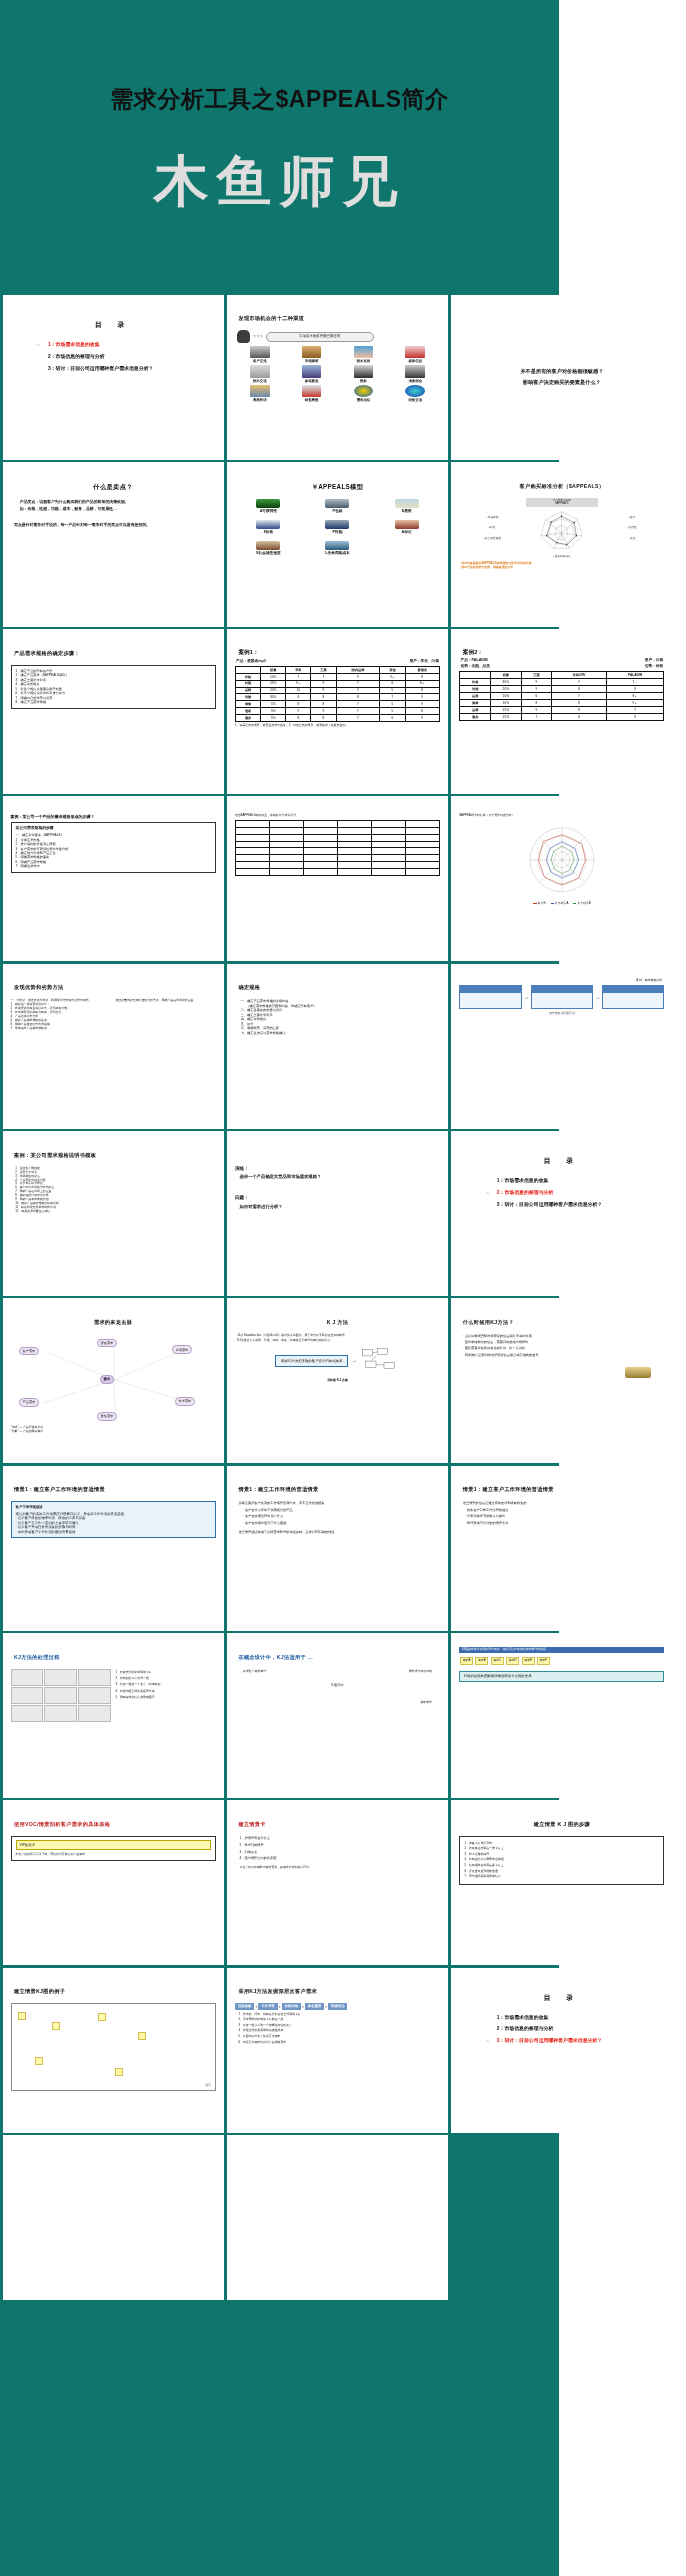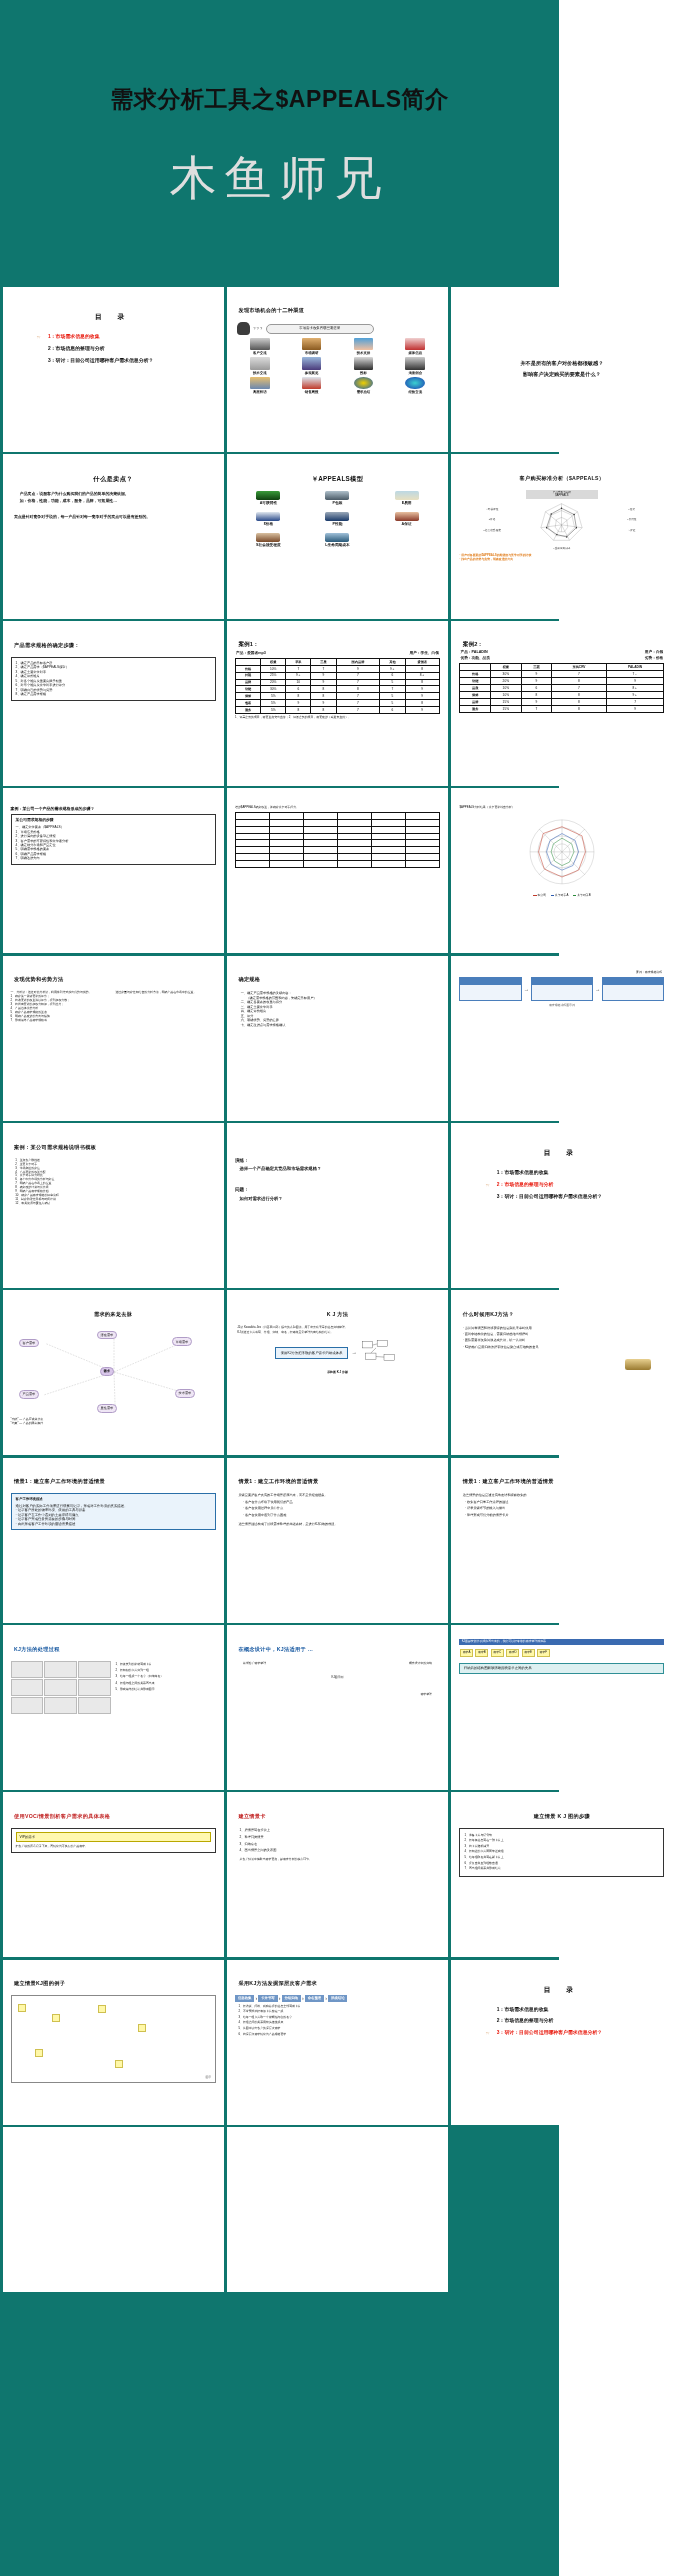--- a/index.html
+++ b/index.html
@@ -2,21 +2,21 @@
 <html style="font-size:9.2px"><head>
 <meta charset="utf-8">
 <style>
   html,body{margin:0;padding:0;background:#ffffff;}
   body{width:687px;font-family:"Liberation Sans","DejaVu Sans",sans-serif;color:#000;}
   .page{width:559px;min-height:2576px;position:relative;background:#0f766e;}
 
   
   .hero{padding-top:86px;text-align:center;}
   .doc-title{font-size:23px;font-weight:bold;letter-spacing:0.6px;color:#111;line-height:1.2;}
-  .watermark{margin-top:40px;text-align:center;font-size:47px;font-weight:normal;color:#dedede;letter-spacing:8px;line-height:1;}
+  .watermark{margin-top:40px;text-align:center;font-size:55px;font-weight:bold;color:#dedede;letter-spacing:8px;line-height:1;}
 
   
   .grid{margin:86px auto 0 auto;width:675px;display:grid;grid-template-columns:repeat(3,221px);
         column-gap:3.4px;row-gap:2.3px;justify-content:center;}
   .slide{width:221px;height:165px;background:#fff;position:relative;overflow:hidden;
          font-size:3.7px;line-height:1.35;color:#111;box-sizing:border-box;padding:5.7px 8px;}
   .s-title{font-weight:bold;text-align:center;font-size:6.3px;margin:15px 0 8px 0;letter-spacing:0.3px;}
   .s-title.sm{font-size:5.2px;}
   .s-title.left{text-align:left;margin-left:3.4px;}
   .center-block{display:flex;flex-direction:column;justify-content:center;height:100%;}

